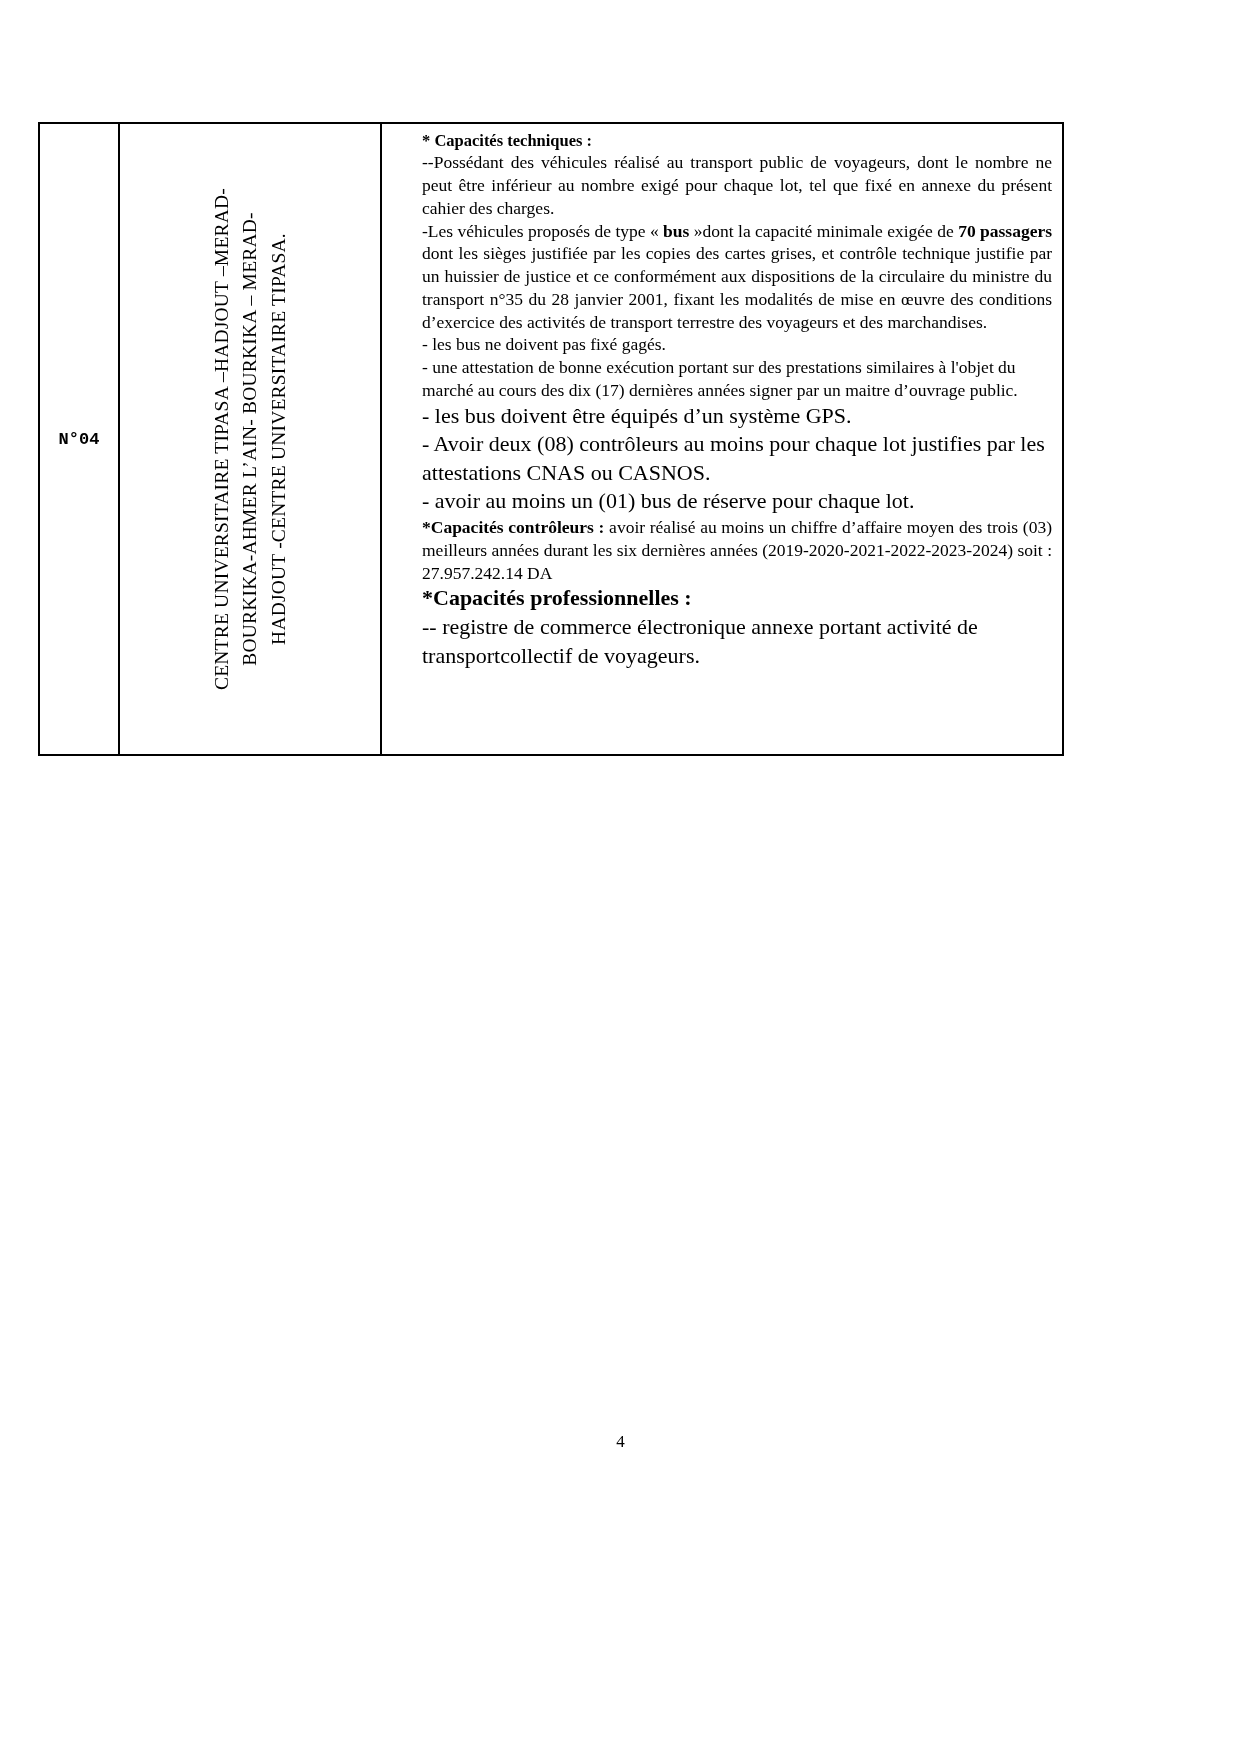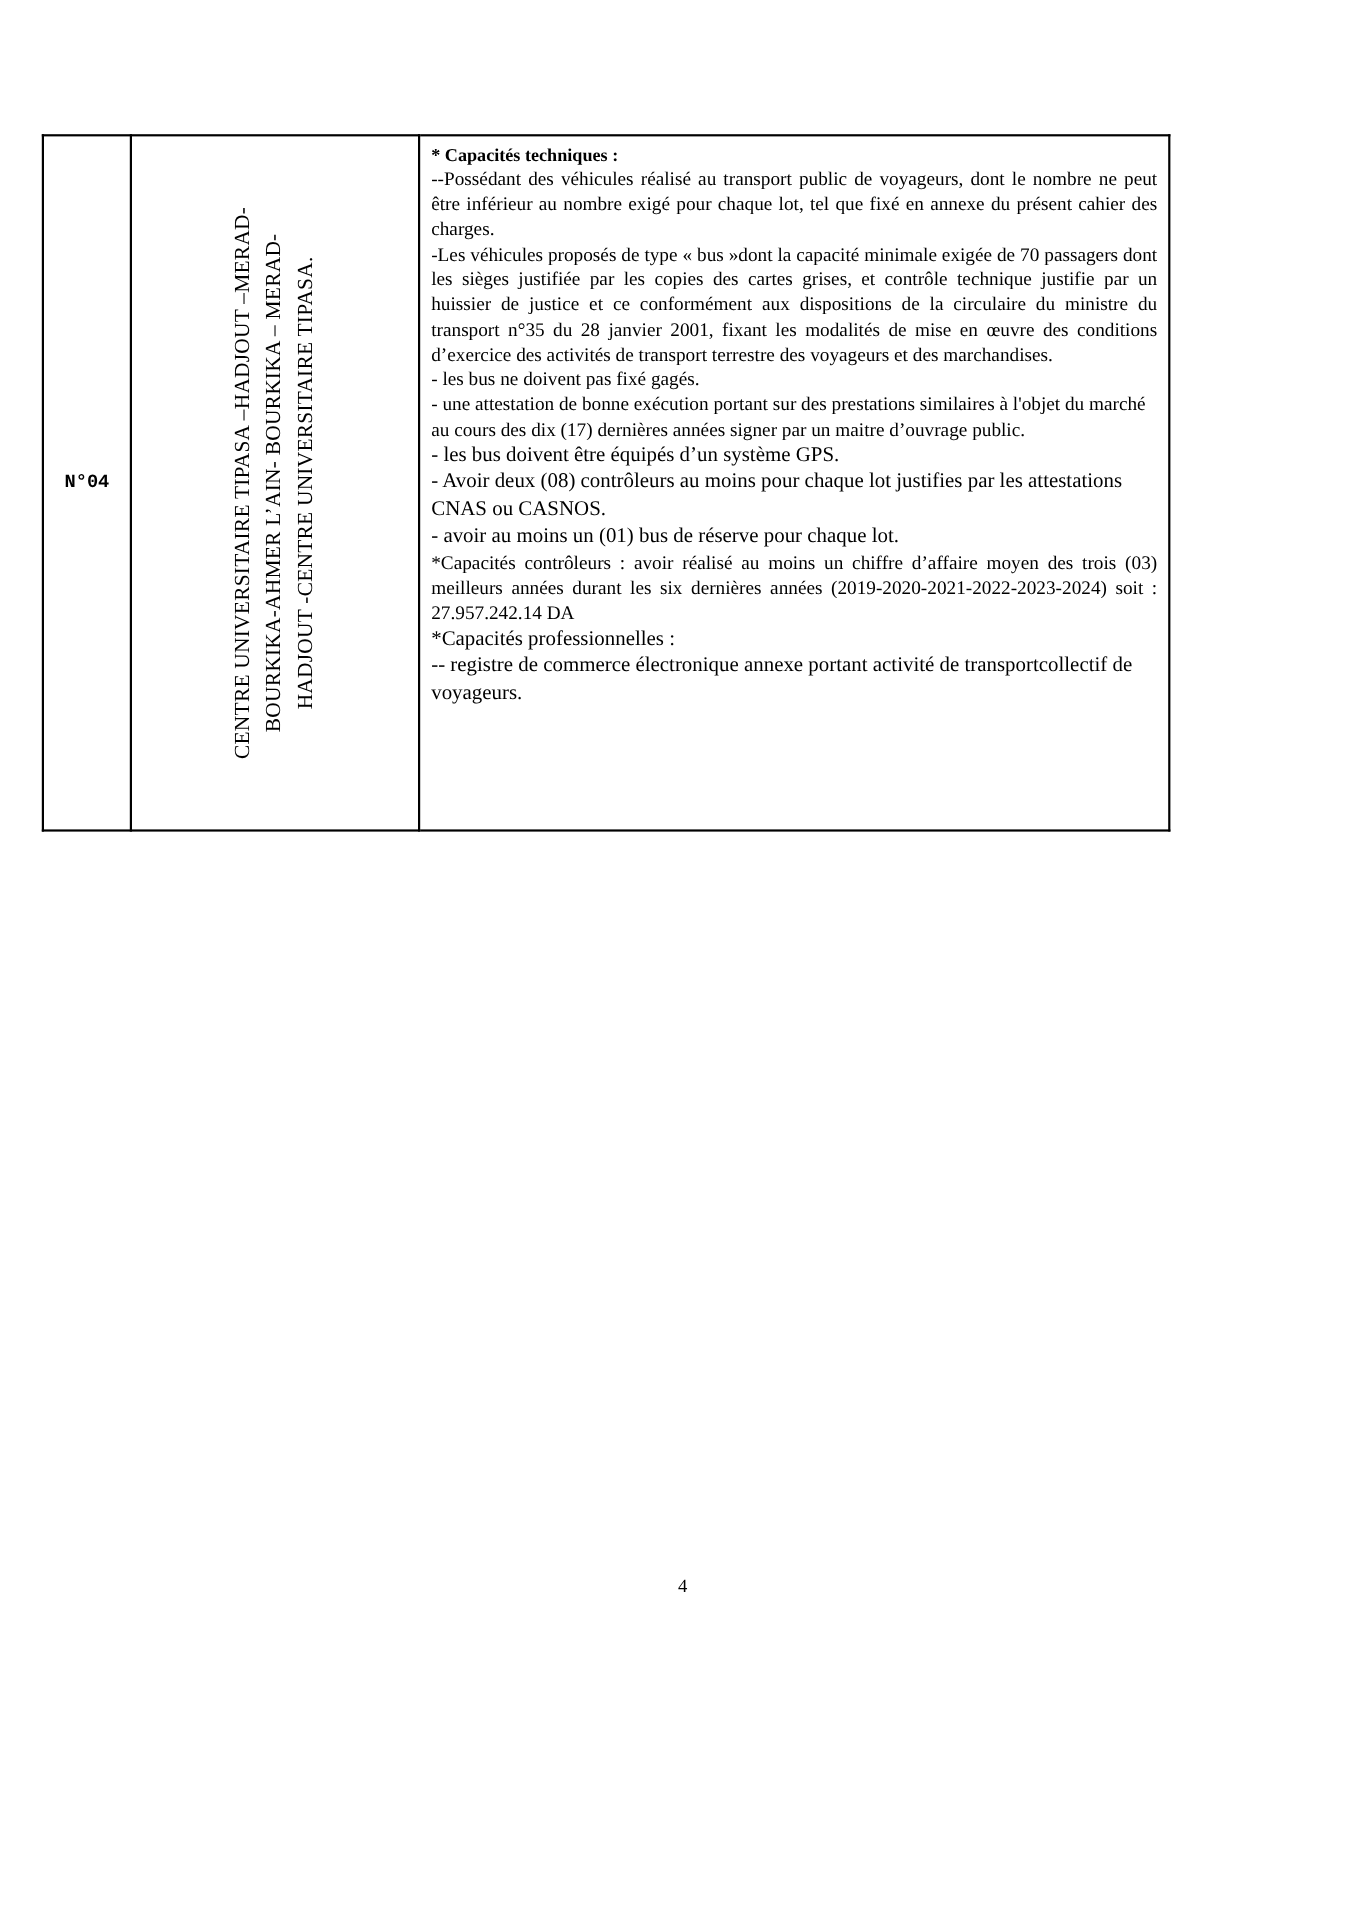--- a/index.html
+++ b/index.html
@@ -69,31 +69,32 @@
     text-align: center;
     width: 630px;
   }
 
   .col-text {
     padding: 6px 10px 10px 10px !important;
   }
   .body-text {
     font-size: 17.5px;
     line-height: 1.30;
+    margin-left: 30px;
   }
   .body-text p {
     margin: 0;
   }
   .just {
     text-align: justify;
     text-justify: inter-word;
   }
-  .b { font-weight: normal; }
+  .b { font-weight: bold; }
   .small-b { font-weight: bold; font-size: 16.5px; }
-  .big { font-size: 19px; }
+  .big { font-size: 22px; }
 
   
   .page-number {
     position: absolute;
     left: 0;
     top: 1432px;
     width: 1241px;
     text-align: center;
     font-size: 17px;
   }

